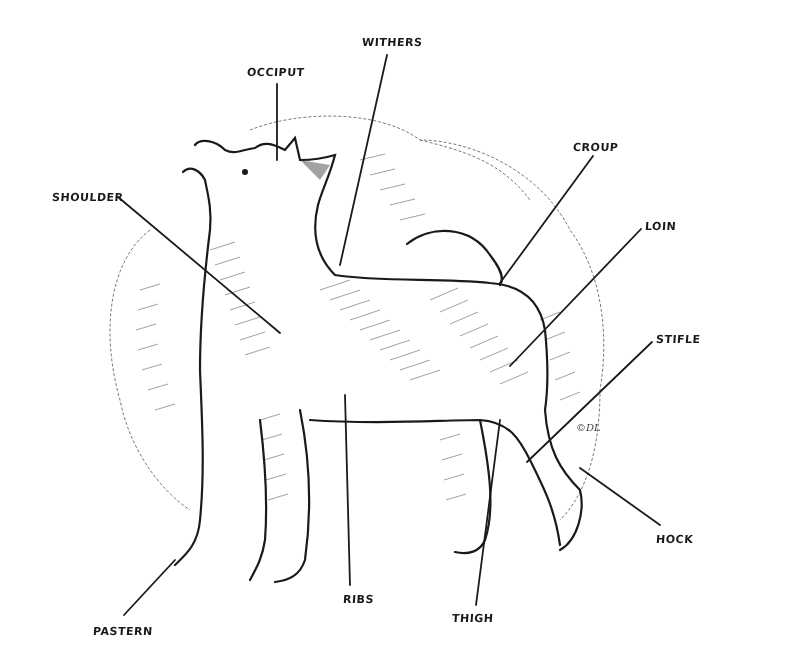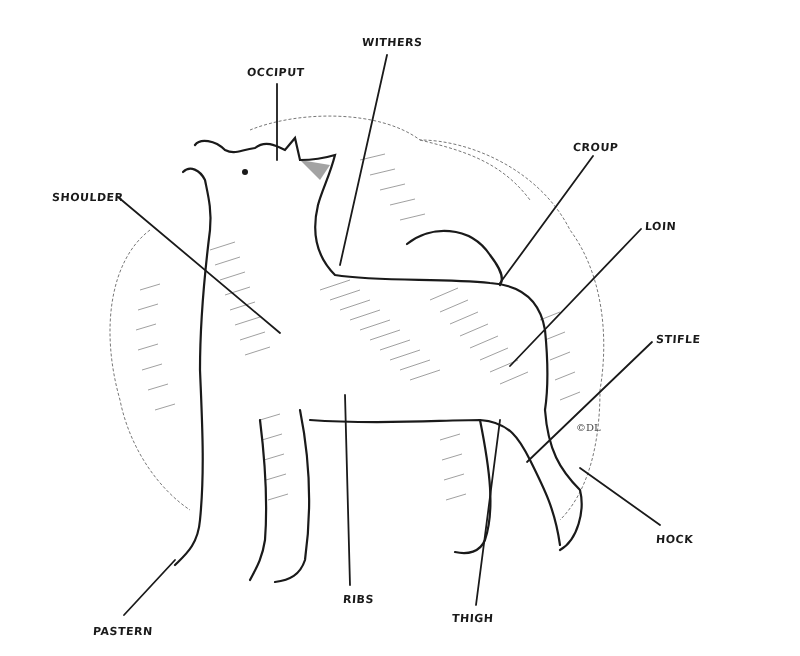--- a/index.html
+++ b/index.html
@@ -14,20 +14,21 @@
     letter-spacing: 0.5px;
     color: #1a1a1a;
     white-space: nowrap;
     transform: skewX(-4deg);
   }
   .copyright {
     position: absolute;
     font-family: "DejaVu Serif", serif;
     font-size: 10px;
     color: #444;
+    font-style: italic;
   }
 </style>
 </head>
 <body>
 
 <div id="stage">
   <svg width="800" height="656" viewBox="0 0 800 656">
 
     <g fill="none" stroke="#777" stroke-width="1" stroke-dasharray="3 2">
       <path d="M150,230 C110,260 100,330 120,400 C130,450 160,490 190,510"></path>

